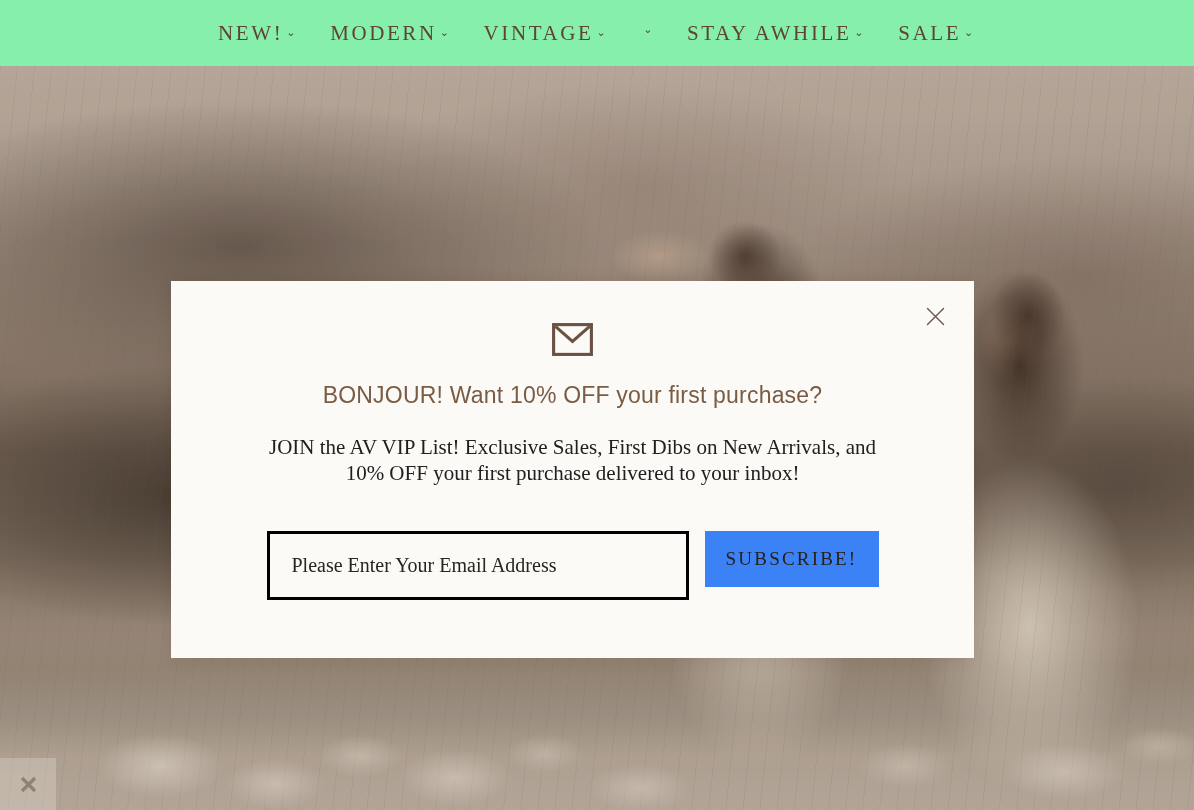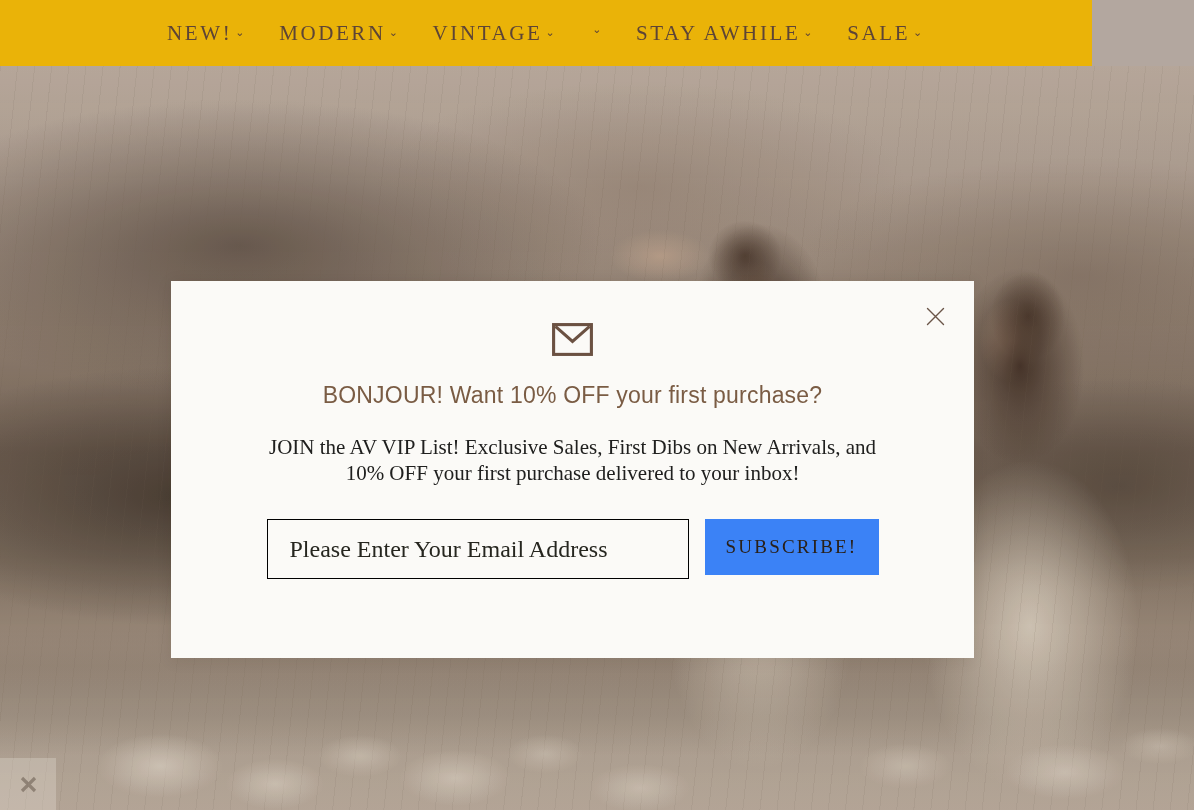--- a/index.html
+++ b/index.html
@@ -12,23 +12,23 @@
     background: #b3a79f;
     font-family: "Liberation Serif", "DejaVu Serif", serif;
   }
 
   #page { position: relative; width: 1194px; height: 810px; overflow: hidden; }
 
   
   .navbar {
     position: absolute;
     top: 0; left: 0;
-    width: 1092px;
+    width: 1194px;
     height: 66px;
-    background: #eab308;
+    background: #86efac;
     display: flex;
     align-items: center;
     justify-content: center;
     gap: 0px;
     z-index: 40;
   }
   .nav-item {
     display: inline-flex;
     align-items: baseline;
     color: #5d4436;
@@ -173,38 +173,38 @@
     margin-bottom: 24px;
   }
 
   .modal-body {
     color: #20201f;
     font-family: "Liberation Serif", "DejaVu Serif", serif;
     font-size: 21px;
     font-weight: 400;
     line-height: 1.28;
     max-width: 640px;
-    margin: 0 auto 32px;
+    margin: 0 auto 44px;
   }
 
   .subscribe-form {
     display: flex;
     justify-content: center;
     align-items: stretch;
     gap: 16px;
     margin-top: 28px;
   }
   .email-input {
     width: 422px;
-    height: 60px;
-    border: 1px solid #000000;
+    height: 69px;
+    border: 3px solid #000000;
     background: #fbfaf7;
     padding: 0 22px;
     font-family: "Liberation Serif", "DejaVu Serif", serif;
-    font-size: 24px;
+    font-size: 20px;
     color: #1d1d1c;
     outline: none;
     border-radius: 0;
   }
   .email-input::placeholder { color: #26261f; opacity: 1; }
 
   .subscribe-btn {
     width: 174px;
     height: 56px;
     background: #3b82f6;

